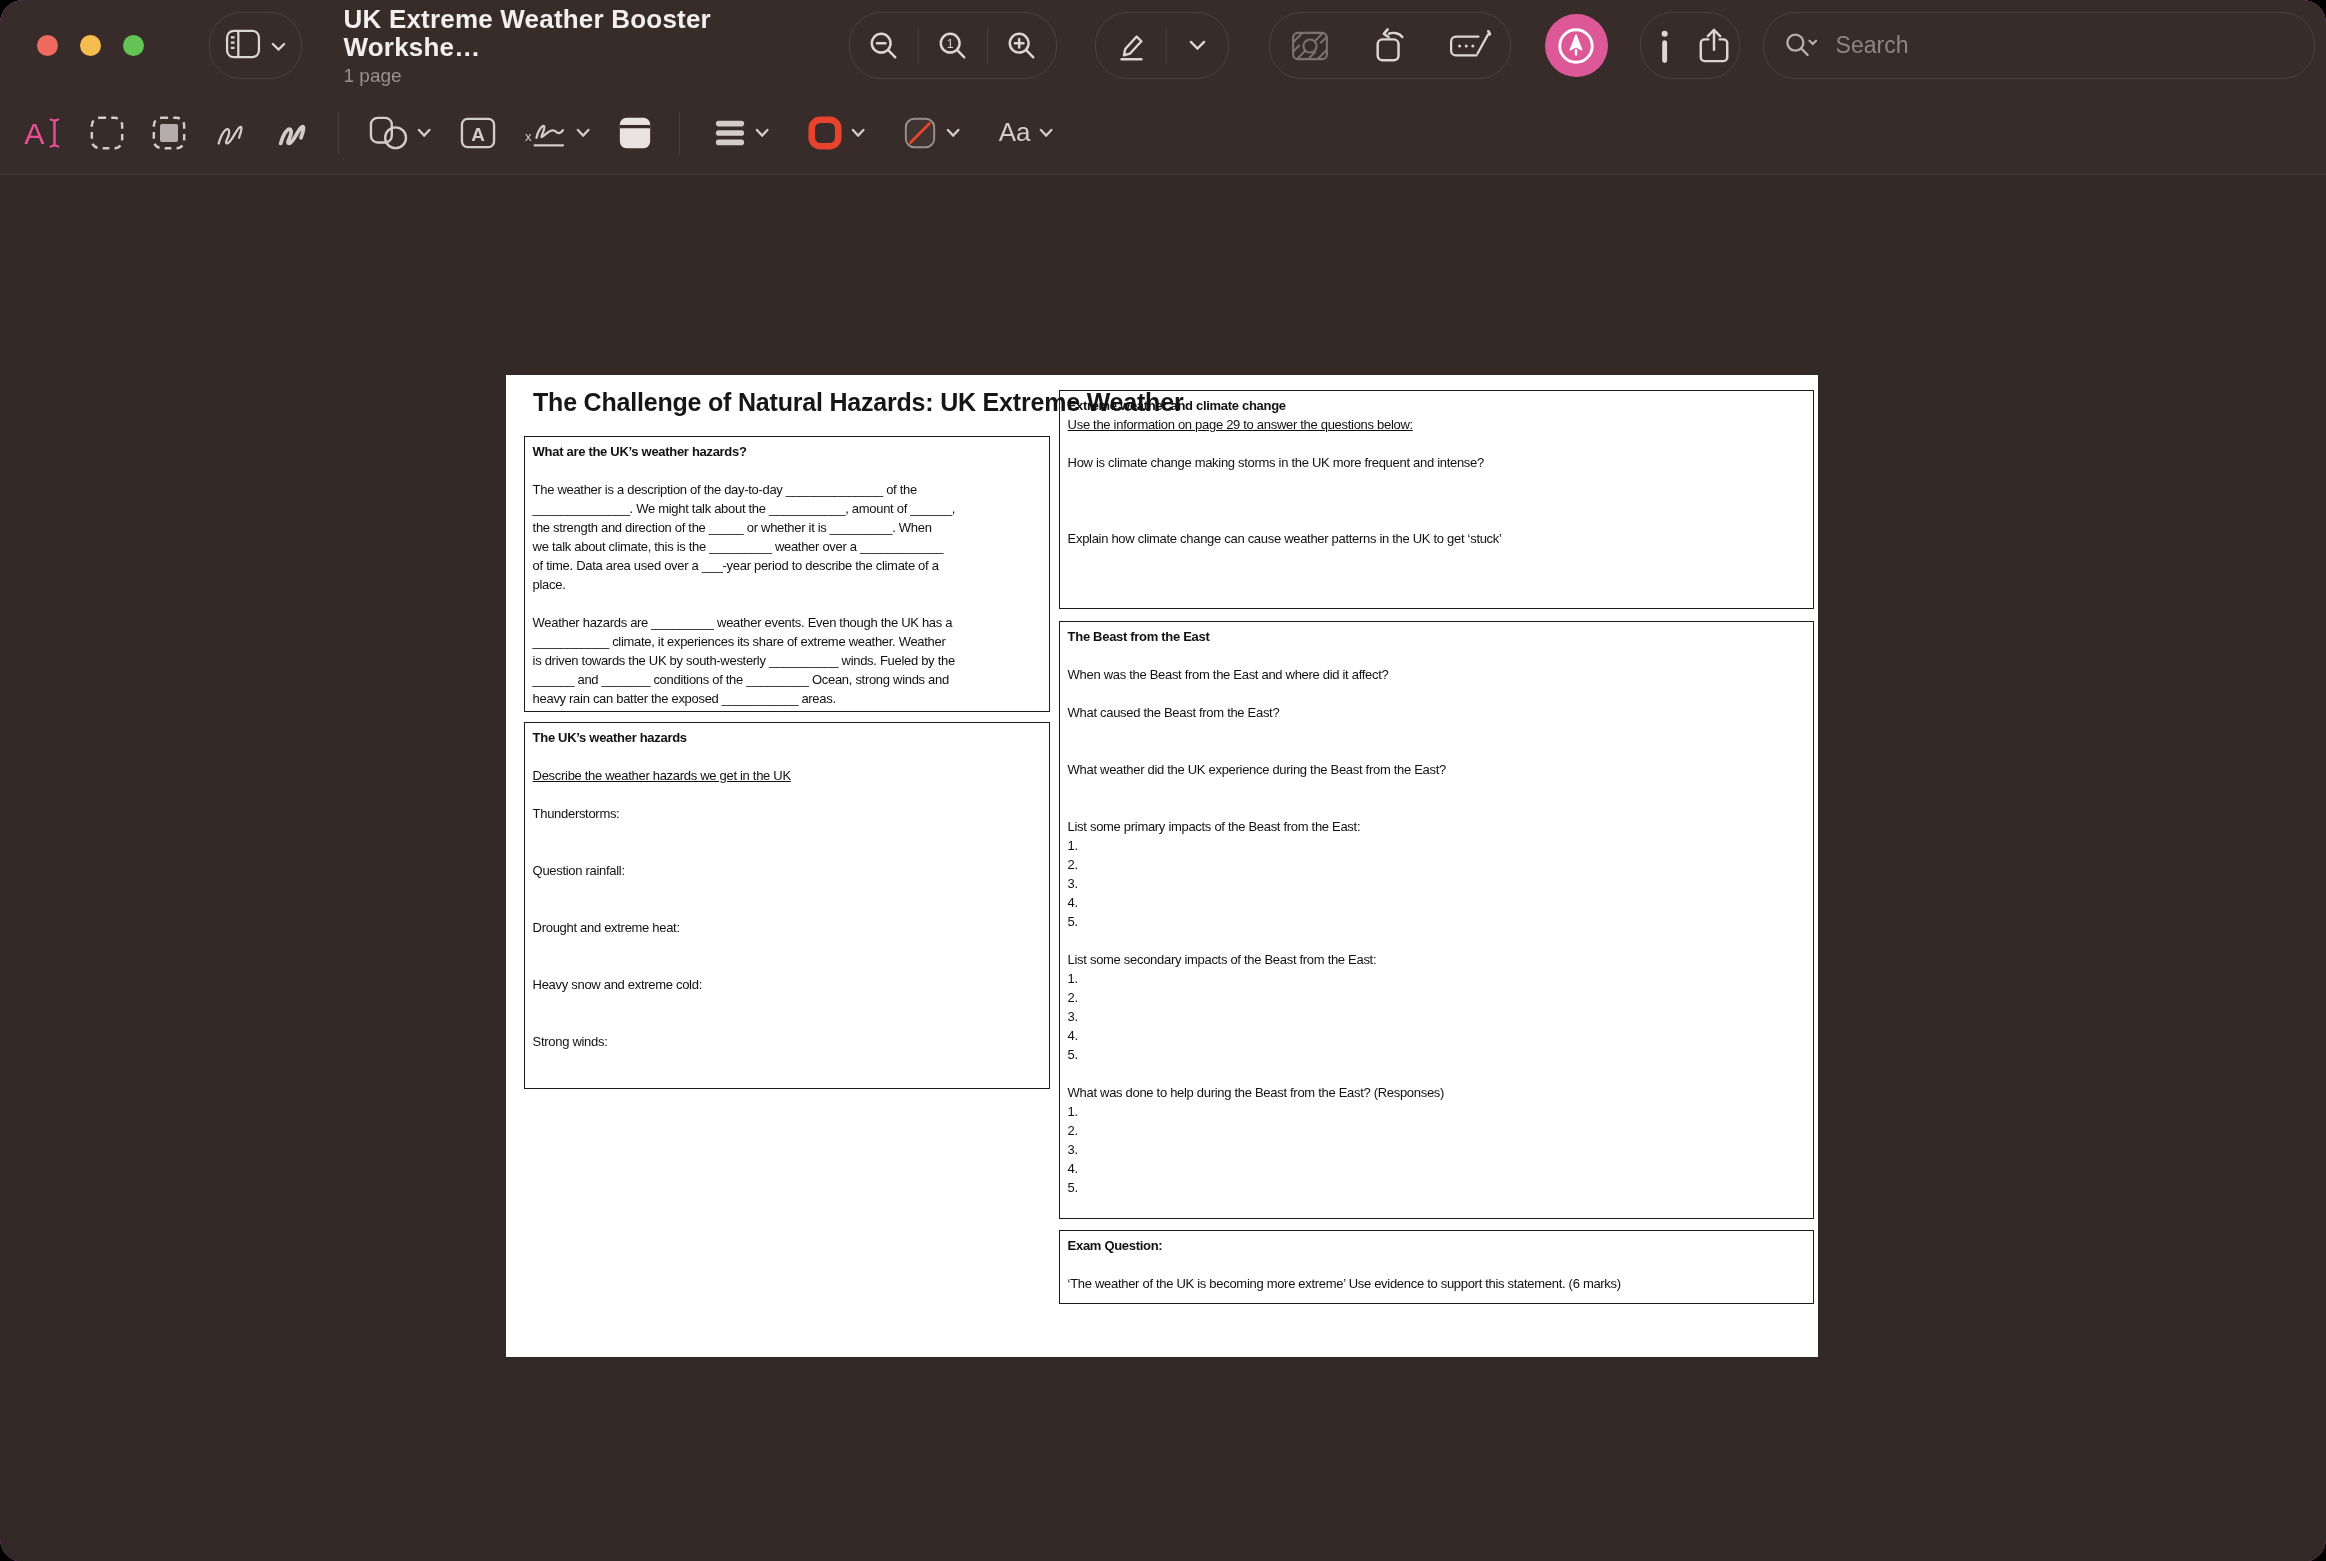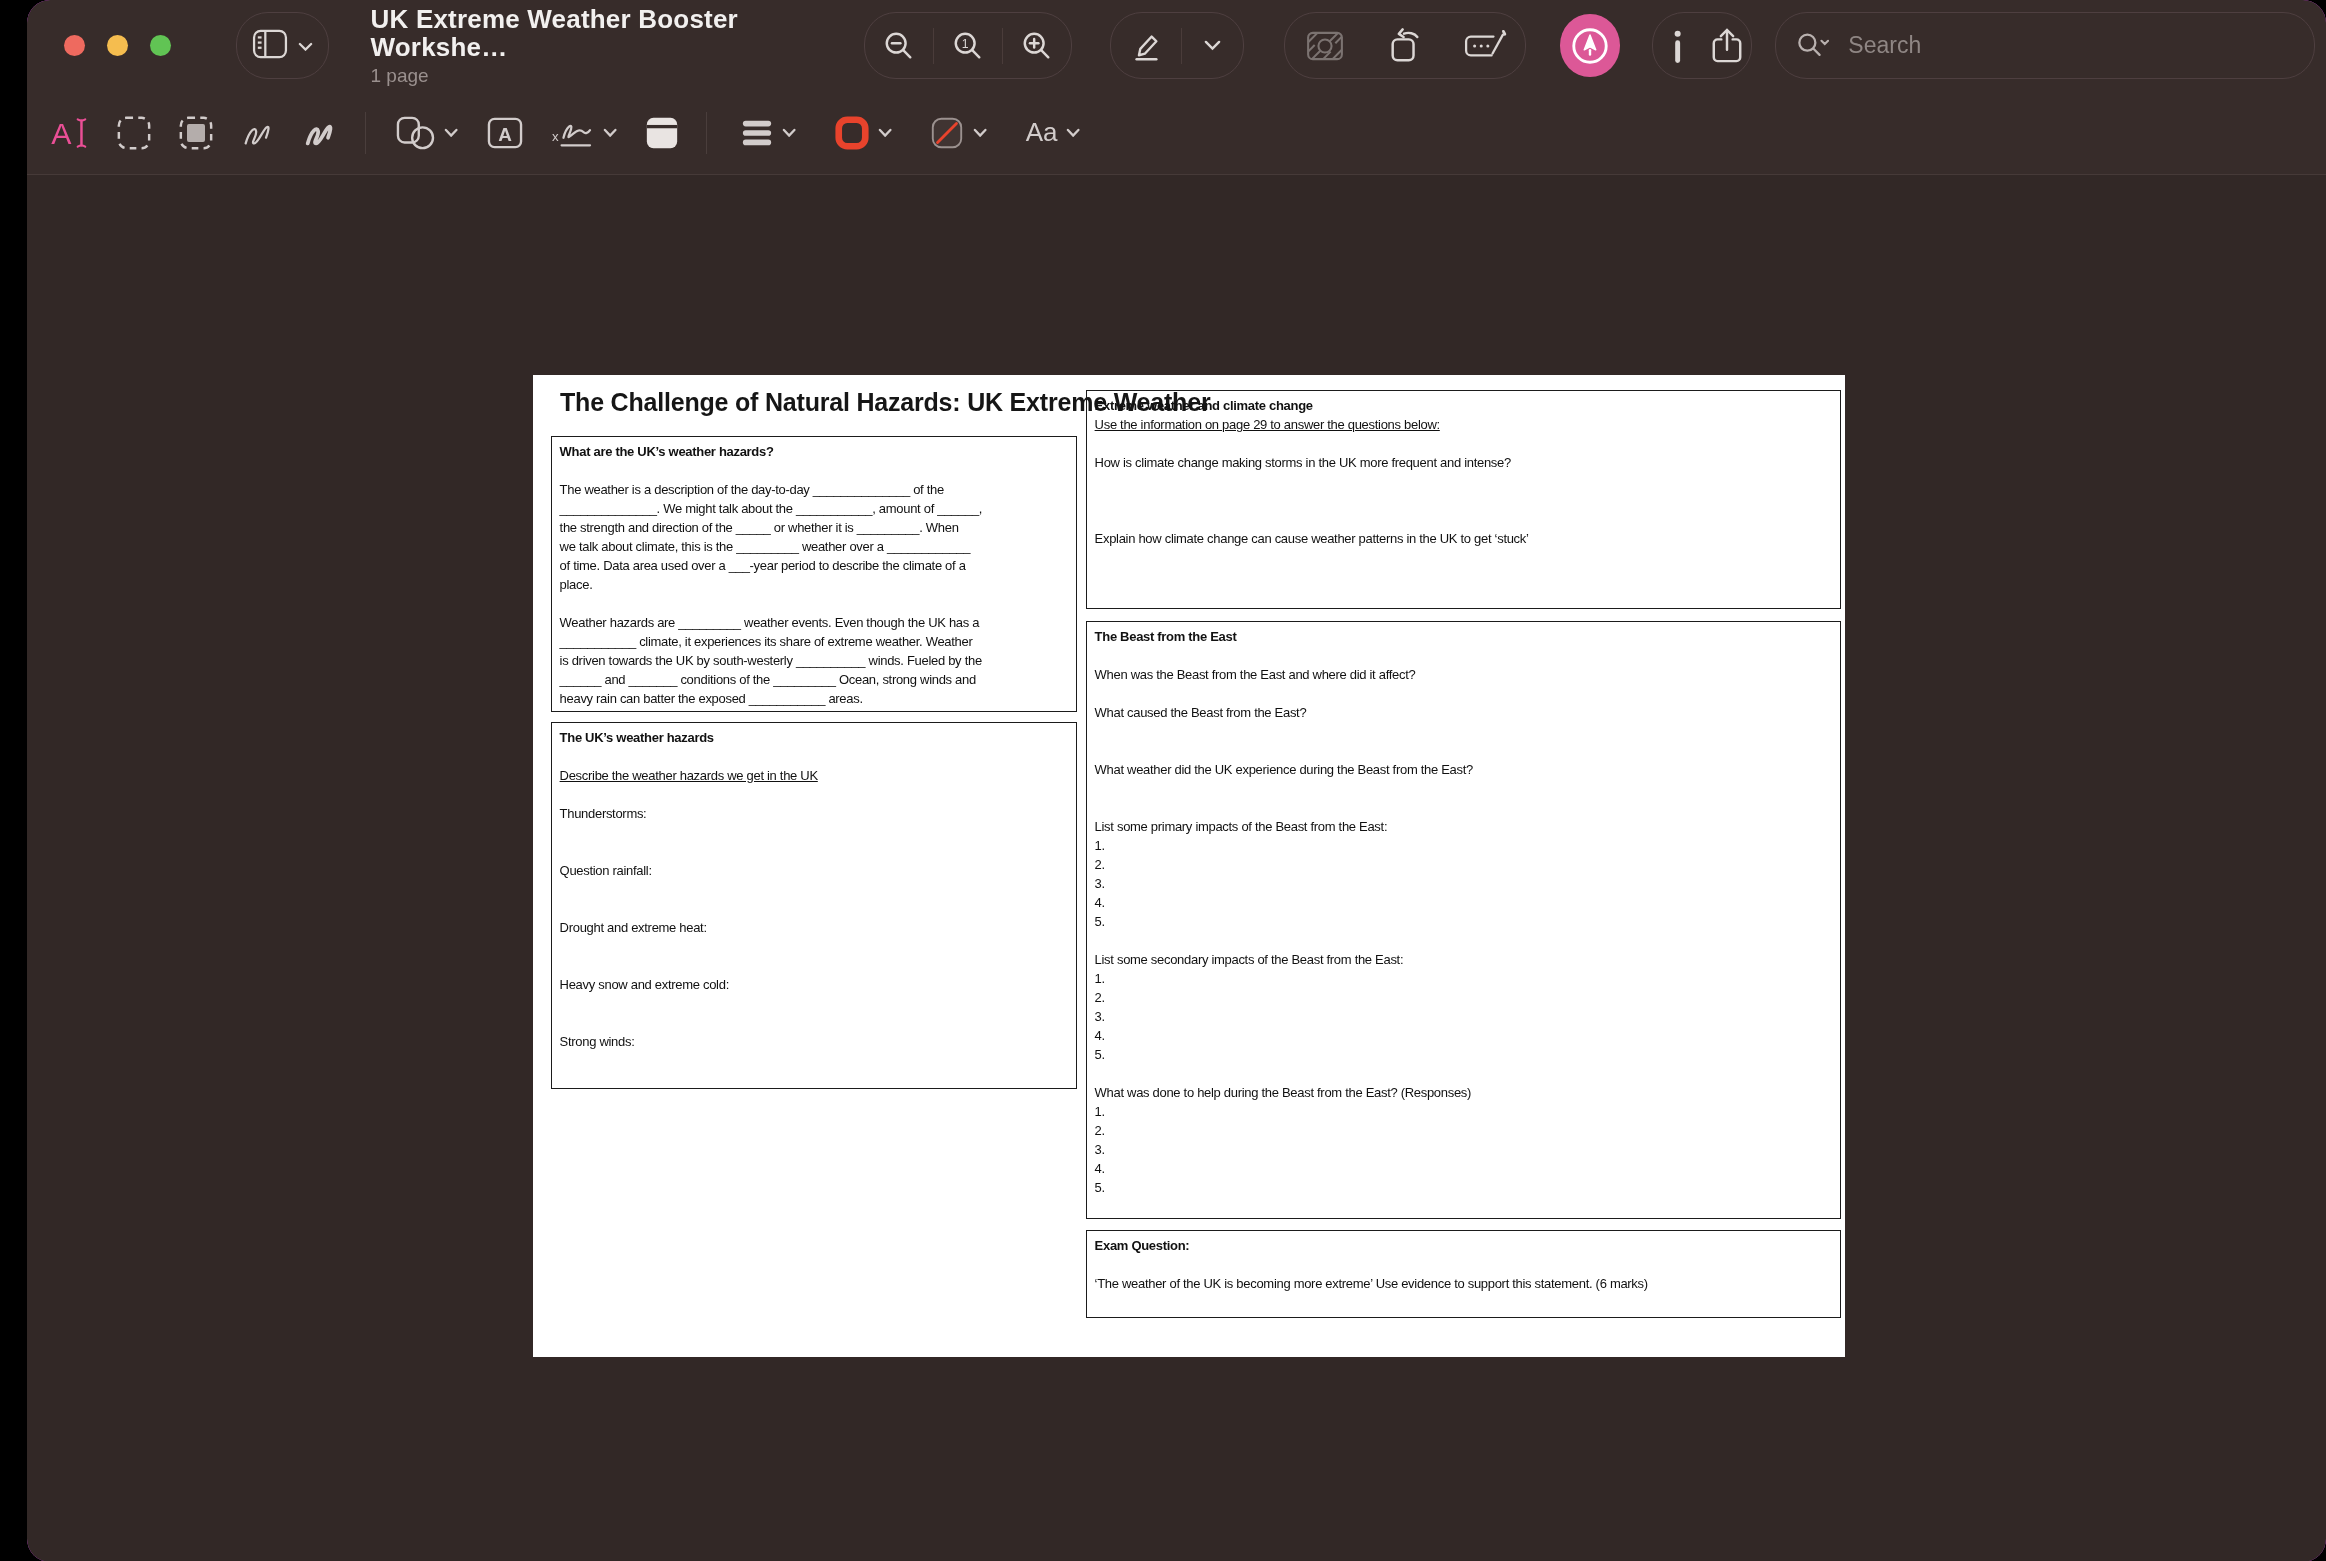--- a/index.html
+++ b/index.html
@@ -1,17 +1,17 @@
 <!DOCTYPE html>
 <html style="font-size:15px"><head>
 <meta charset="utf-8">
 <style>
   html,body{margin:0;padding:0;background:#000;}
   body{width:2326px;height:1562px;position:relative;font-family:"Liberation Sans",sans-serif;-webkit-font-smoothing:antialiased;}
-  #window{position:absolute;inset:0;background:#d946ef;border-radius:23px;overflow:hidden;margin-left:27px;}
+  #window{position:absolute;inset:0;background:#d946ef;border-radius:23px;overflow:hidden;}
 
   
   .tb-row1{display:flex;align-items:center;height:91px;padding-right:11.4px;background:#372c2a;}
   .traffic{display:flex;gap:22px;margin-left:37px;}
   .light{width:21px;height:21px;border-radius:50%;}
   .cap{display:flex;align-items:center;height:65px;border:1px solid #4e3f40;border-radius:32px;color:#dcd7d5;}
   .capbtn{display:flex;align-items:center;justify-content:center;height:100%;cursor:default;}
   .vdiv{width:1px;height:36px;background:#4a3c3a;}
   .sidebar-btn{margin-left:65px;padding:0 15px;gap:9.5px;}
   .titleblock{margin-left:42px;line-height:1.1;}
@@ -359,21 +359,21 @@
         <div class="line">5.</div>
         <div class="sp"></div>
         <div class="line">What was done to help during the Beast from the East? (Responses)</div>
         <div class="line">1.</div>
         <div class="line">2.</div>
         <div class="line">3.</div>
         <div class="line">4.</div>
         <div class="line">5.</div>
       </div>
 
-      <div class="wbox" style="left:553px;top:855px;width:755px;height:88px;">
+      <div class="wbox" style="left:553px;top:855px;width:755px;height:74px;">
         <div class="line b">Exam Question:</div>
         <div class="sp"></div>
         <div class="line">‘The weather of the UK is becoming more extreme’ Use evidence to support this statement. (6 marks)</div>
       </div>
 
     </div>
   </div>
 </div>
 
 

